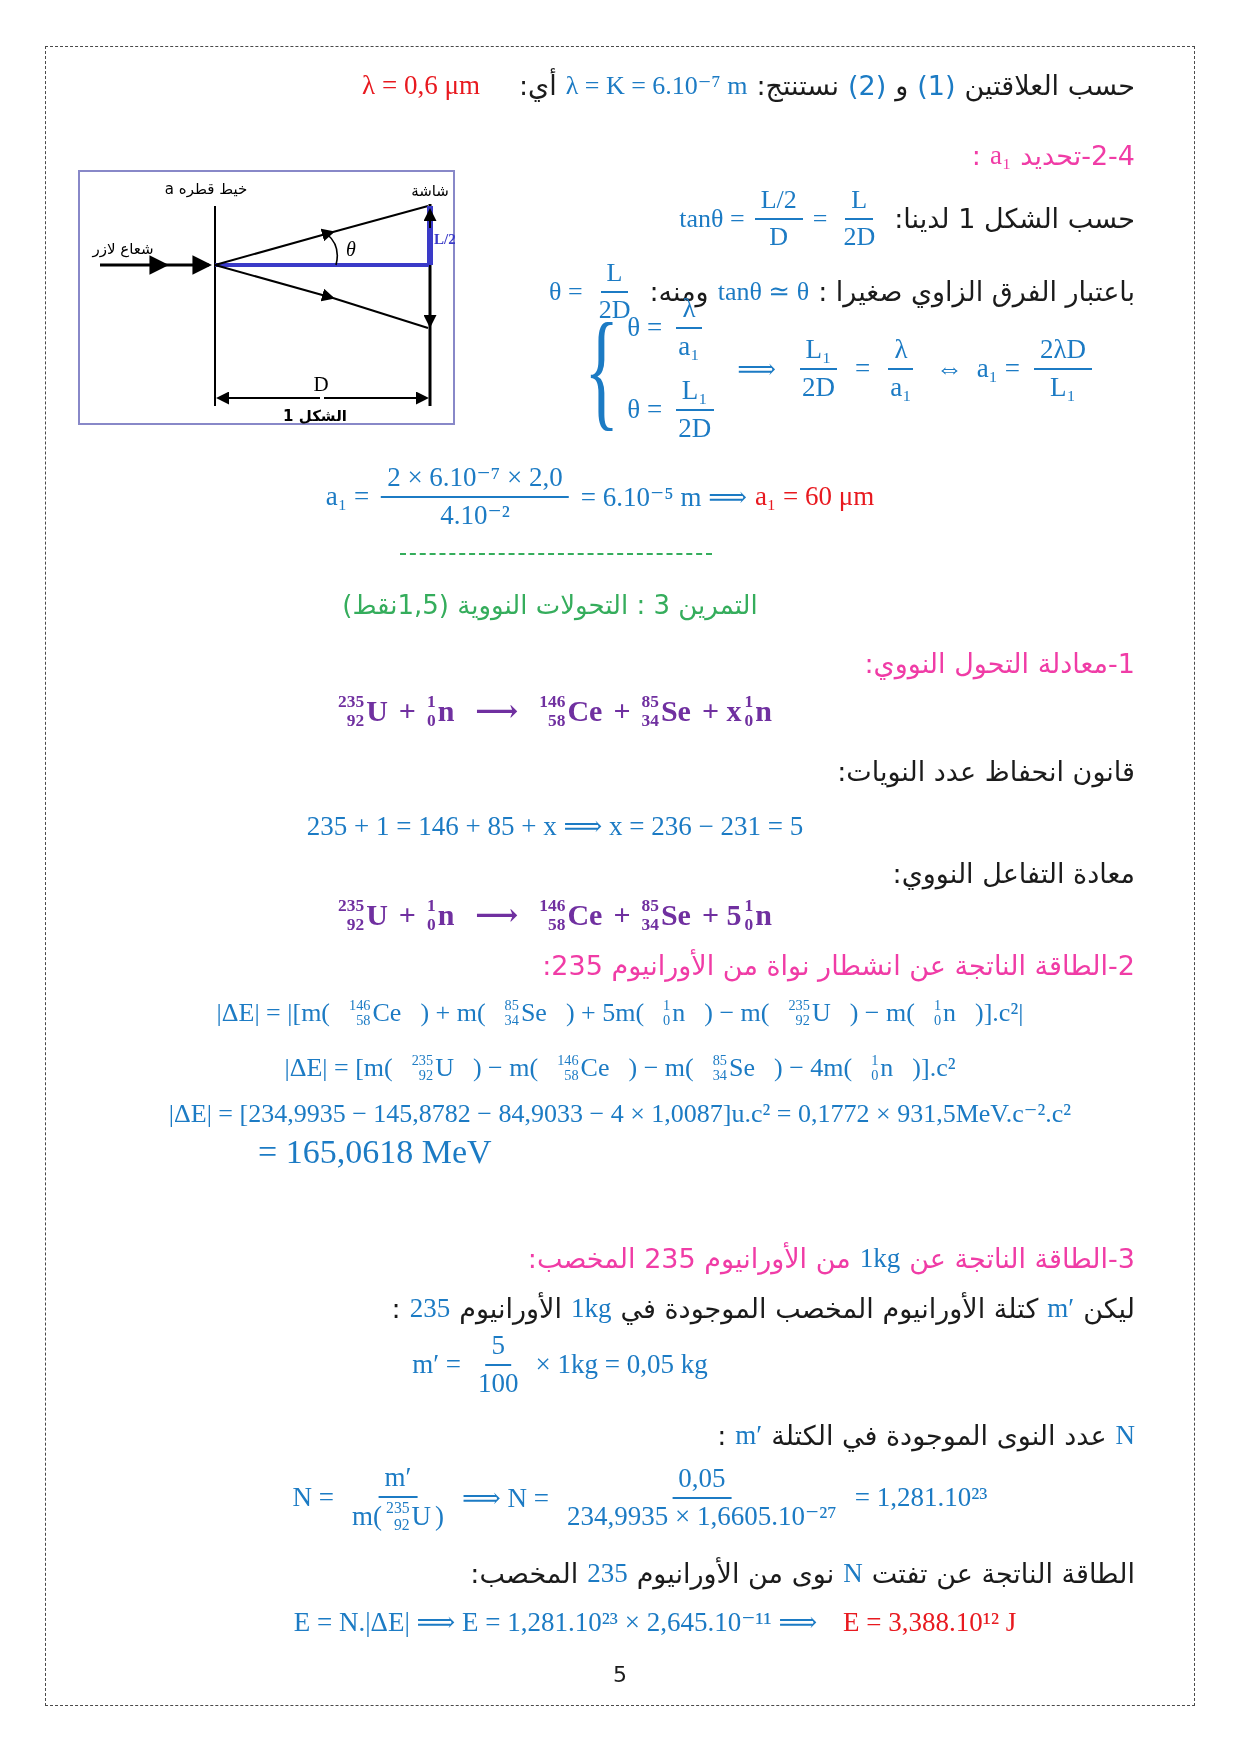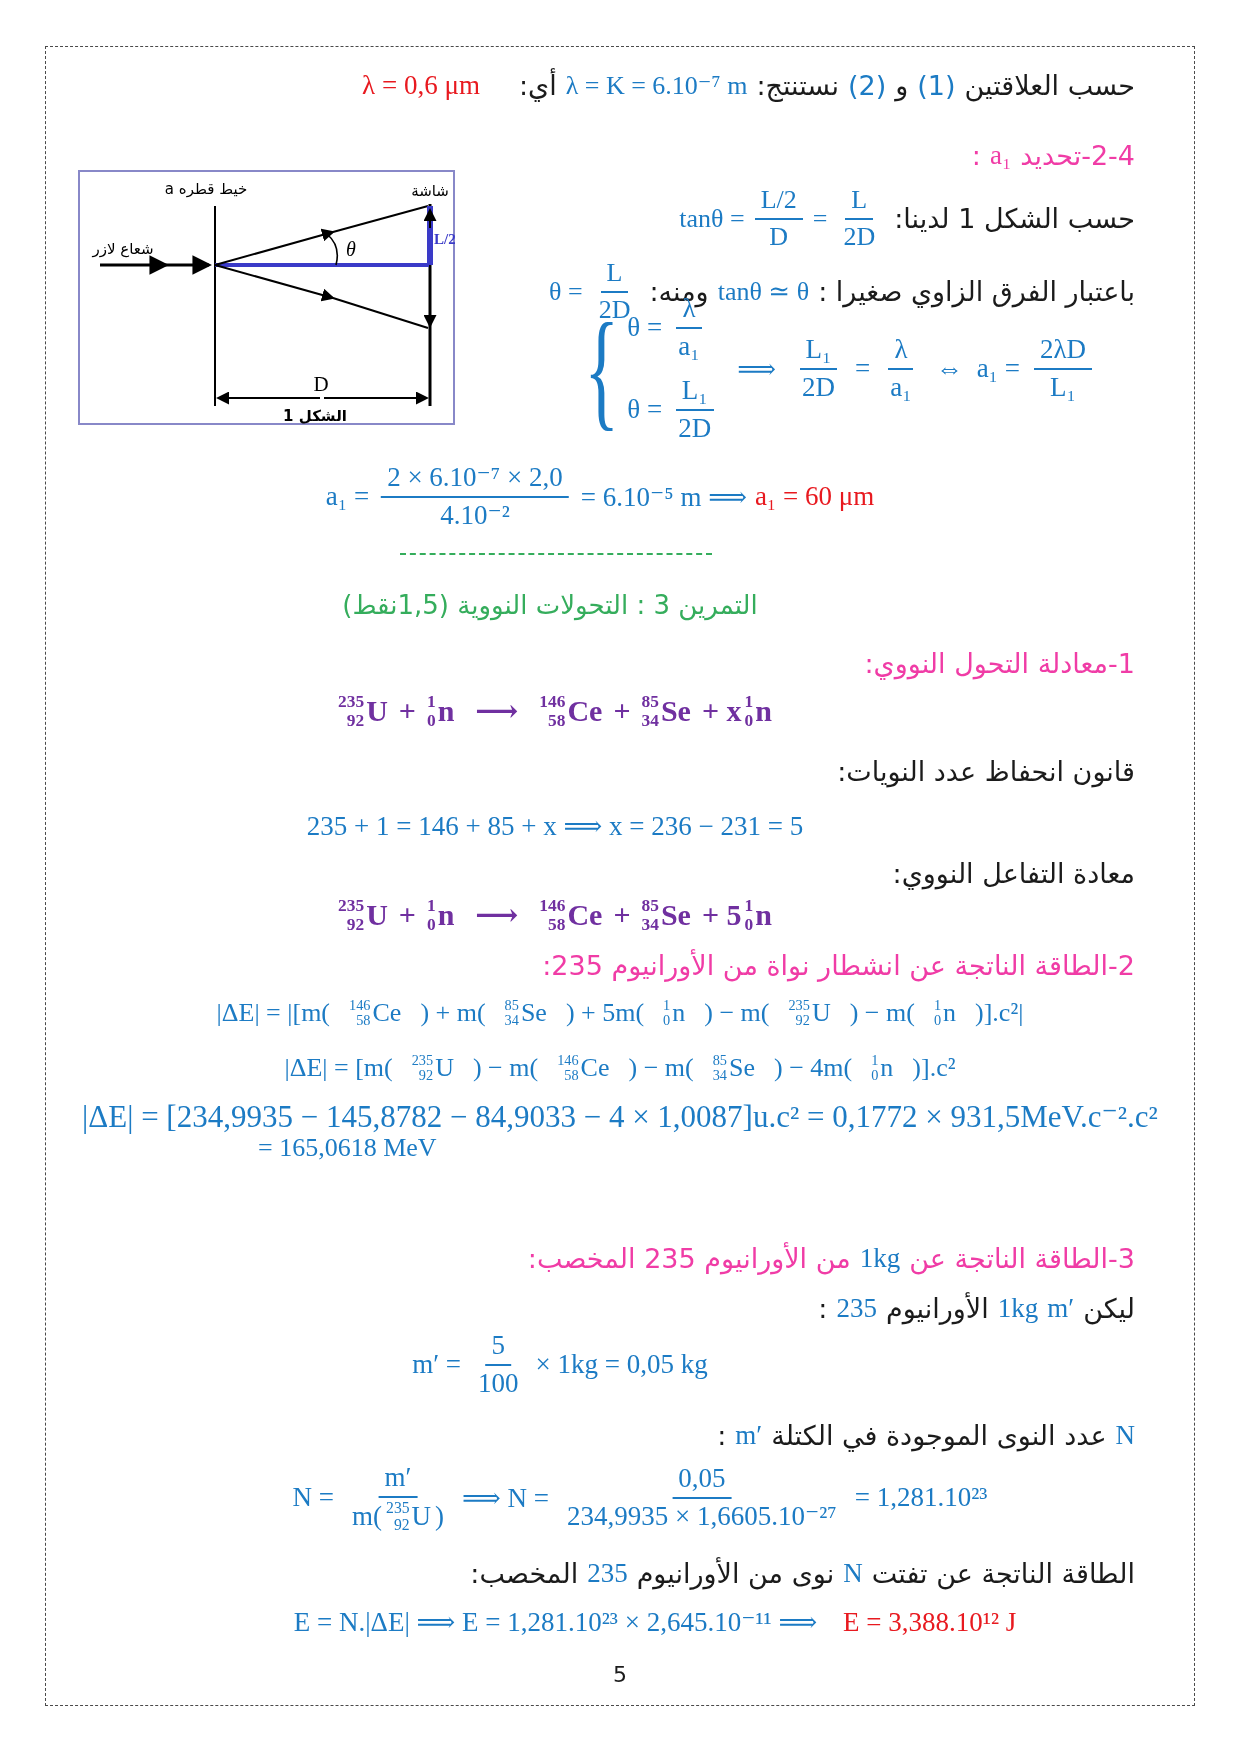--- a/index.html
+++ b/index.html
@@ -381,36 +381,37 @@
             <span>1</span>
             <span>0</span>
           </span>
           <span>n</span>
         </span>
       <span>)].c²</span>
     </span>
   </div>
 
   <div class="cline" style="top:1098px">
-    <span class="meq blue" style="font-size:31px">|ΔE| = [234,9935 − 145,8782 − 84,9033 − 4 × 1,0087]u.c² = 0,1772 × 931,5MeV.c⁻².c²</span>
+    <span class="meq blue" style="font-size:26px">|ΔE| = [234,9935 − 145,8782 − 84,9033 − 4 × 1,0087]u.c² = 0,1772 × 931,5MeV.c⁻².c²</span>
   </div>
   <div style="position:absolute;left:258px;top:1133px;white-space:nowrap">
-    <span class="meq blue" style="font-size:26px">= 165,0618 MeV</span>
+    <span class="meq blue" style="font-size:34px">= 165,0618 MeV</span>
   </div>
 
 
   <div class="rline pink" style="top:1243px">
     <span>3-الطاقة الناتجة عن</span>
     <span class="blue ltr eq">1kg</span>
     <span>من الأورانيوم 235 المخصب:</span>
   </div>
 
   <div class="rline" style="top:1293px">
     <span>ليكن</span>
     <span class="blue ltr eq">m′</span>
+    <span>كتلة الأورانيوم المخصب الموجودة في</span>
     <span class="blue ltr eq">1kg</span>
     <span>الأورانيوم</span>
     <span class="blue ltr eq">235</span>
     <span>:</span>
   </div>
 
   <div class="cline" style="top:1330px;transform:translateX(calc(-50% - 60px))">
     <span class="meq blue" style="font-size:27px;gap:7px">
       <span>m′ =</span>
       <span class="frac">

